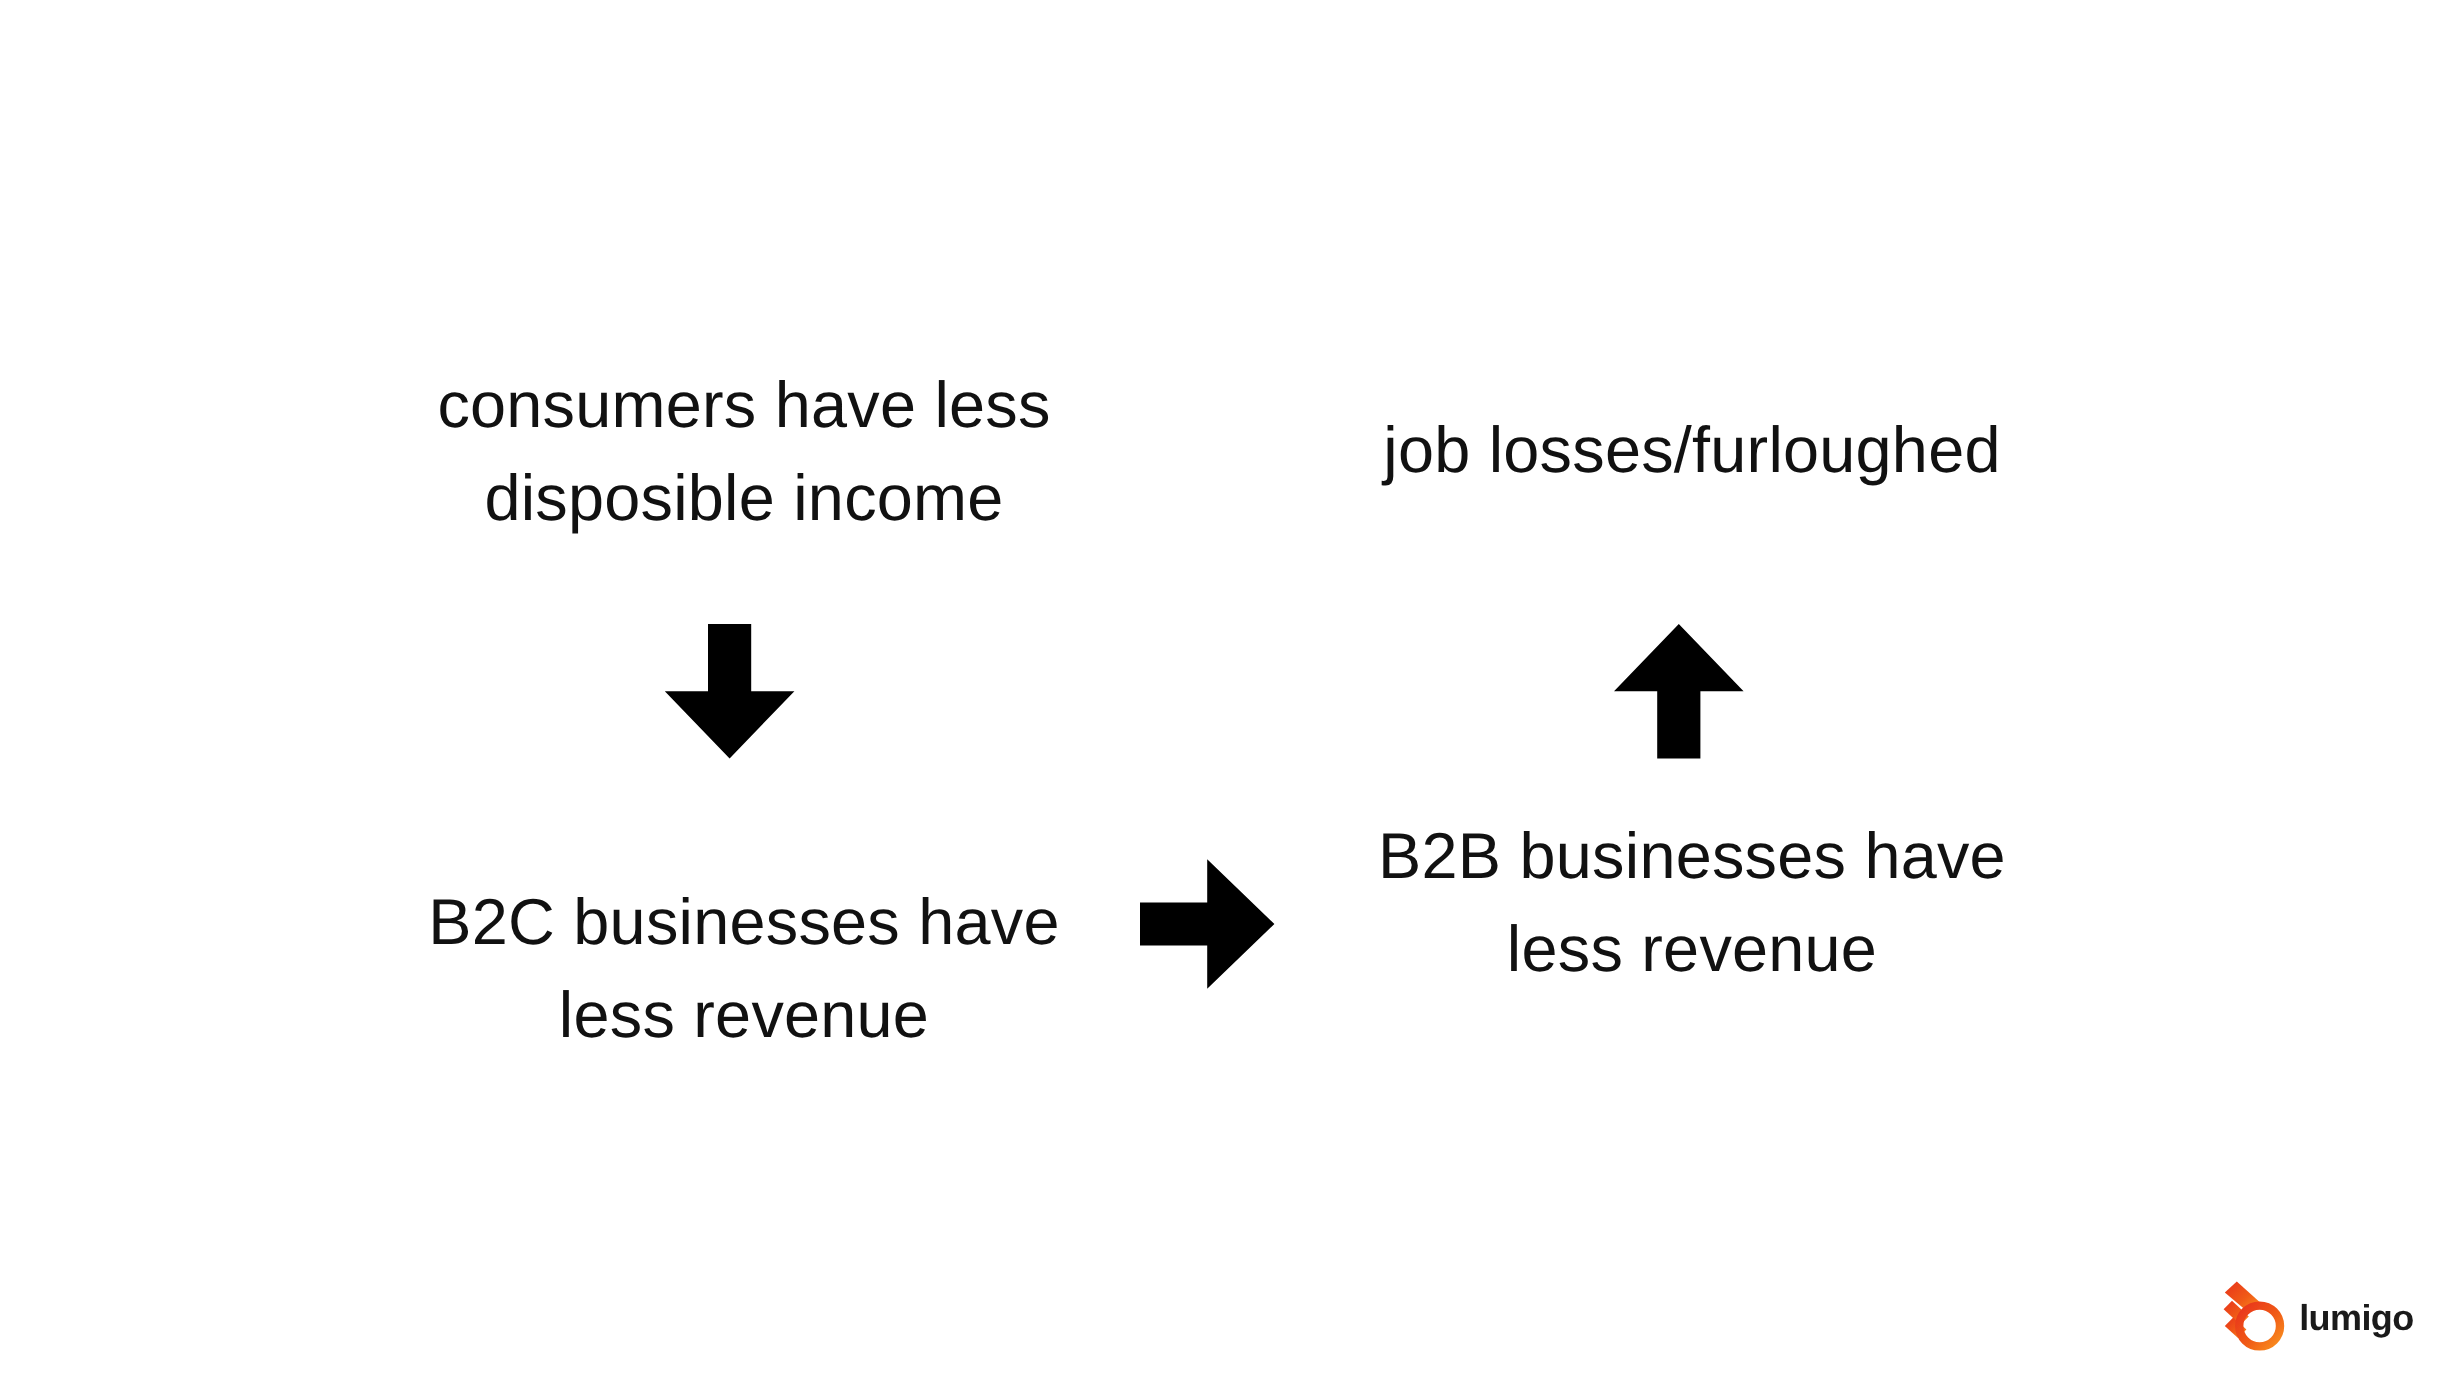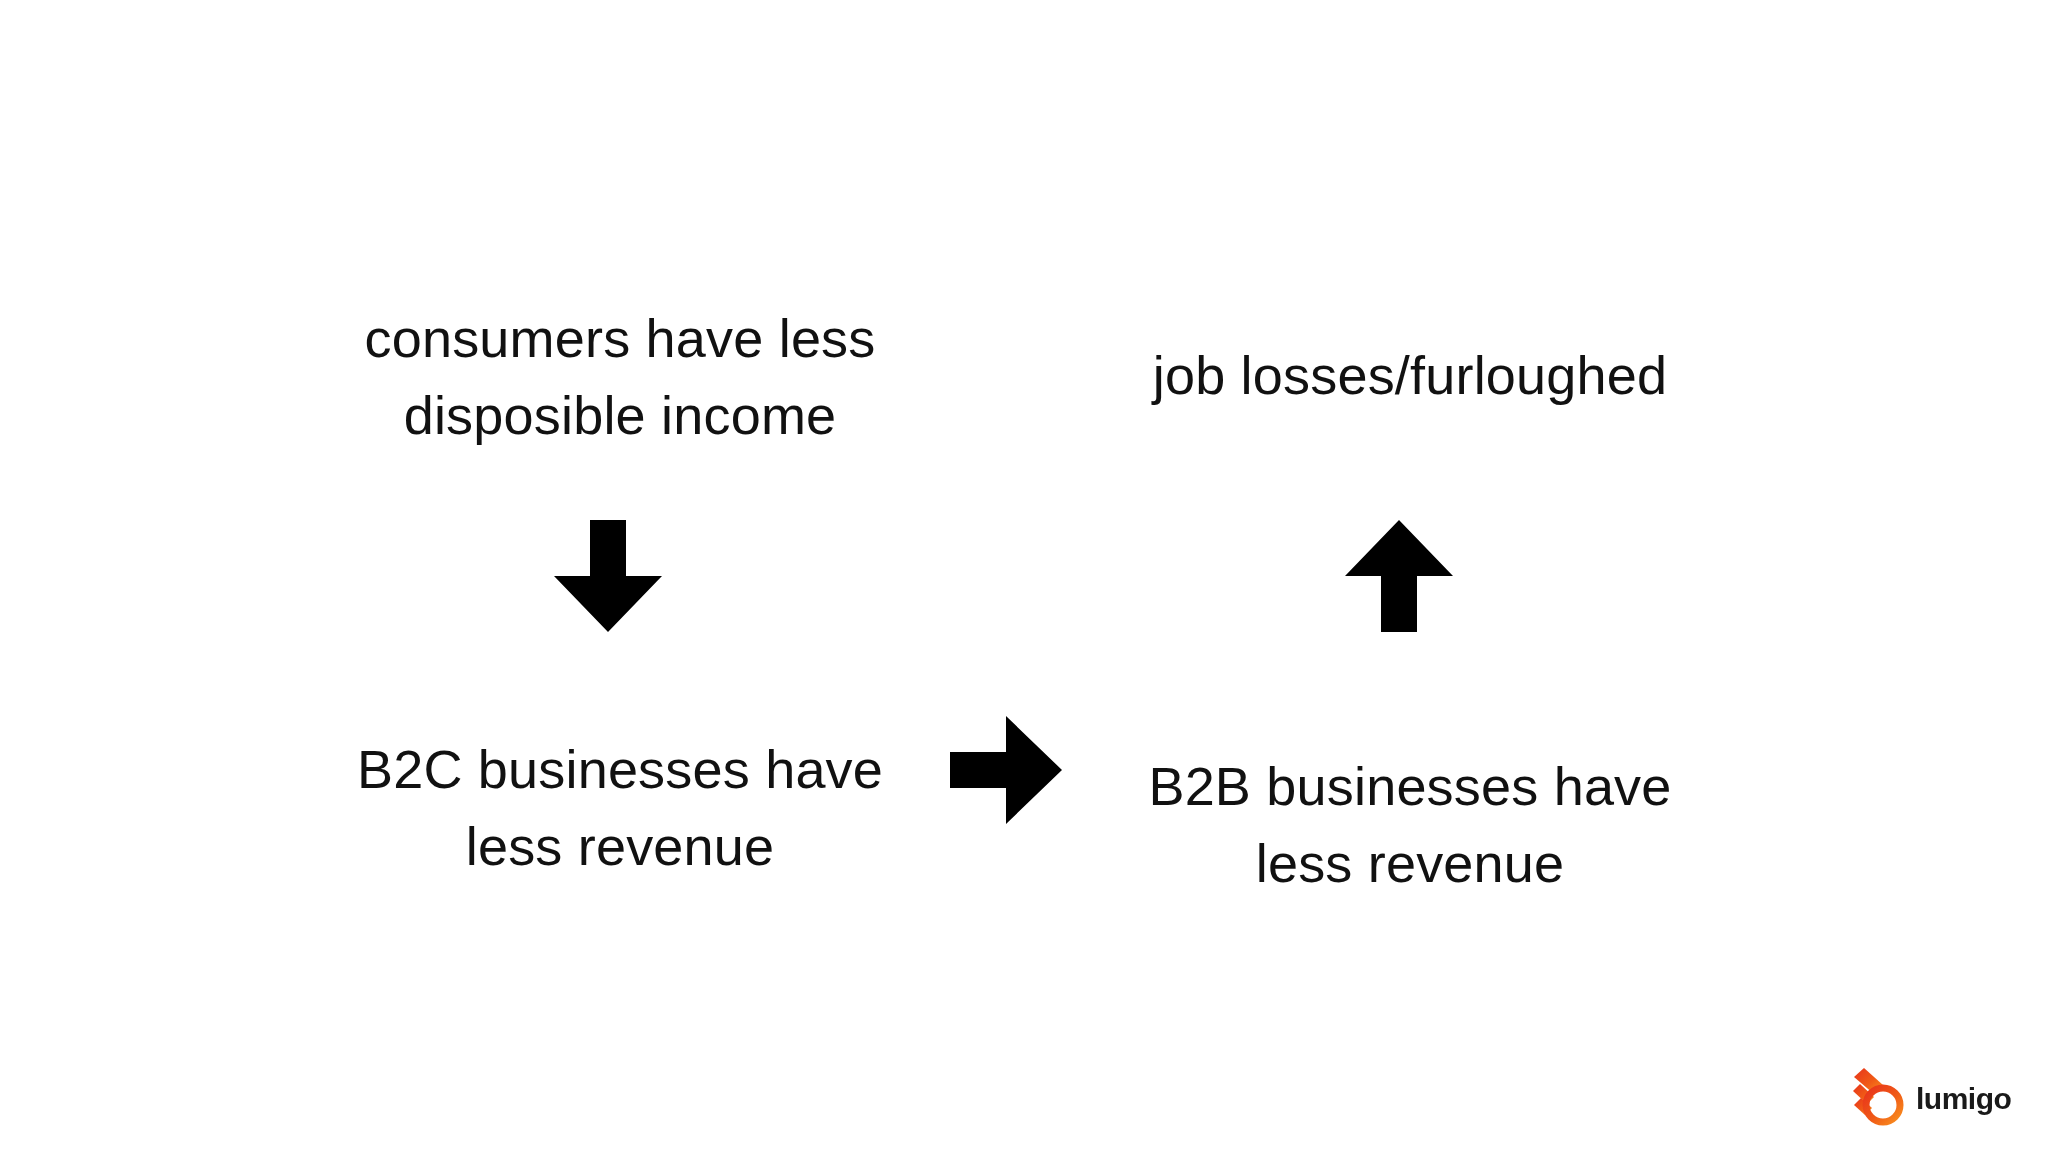--- a/index.html
+++ b/index.html
@@ -49,21 +49,21 @@
 
   #node-b2c {
     left: 300px;
     top: 715px;
     width: 640px;
     margin-top: 16px;
   }
 
   #node-b2b {
     left: 1090px;
-    top: 748px;
+    top: 676px;
     width: 640px;
   }
 
   
   .arrow {
     position: absolute;
     display: block;
   }
 
   #arrow-down {

